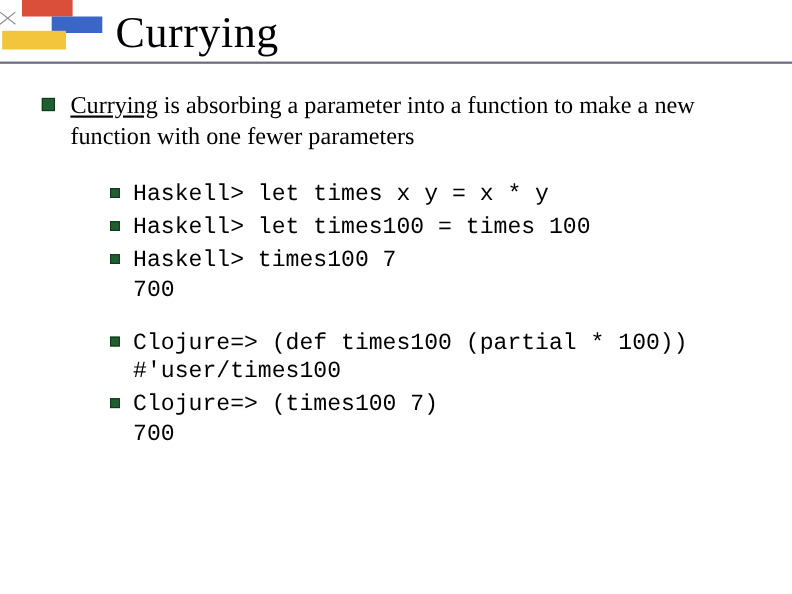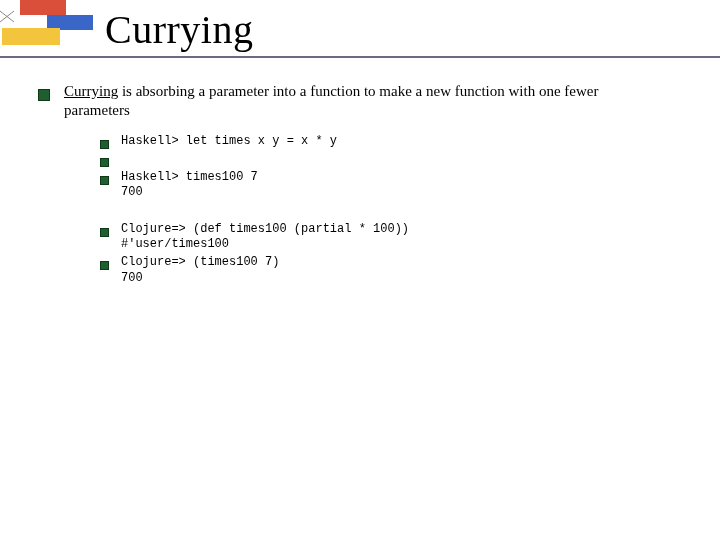--- a/index.html
+++ b/index.html
@@ -42,23 +42,23 @@
   }
   .body {
     position: absolute;
     left: 38px;
     top: 82px;
     right: 20px;
   }
   .lvl1 {
     display: flex;
     align-items: flex-start;
-    font-size: 15px;
+    font-size: 22px;
     line-height: 1.25;
-    margin-bottom: 14px;
+    margin-bottom: 28px;
   }
   .bullet {
     flex: 0 0 auto;
     width: 10px;
     height: 10px;
     background: #1f5f2f;
     border: 1px solid #0e3a1a;
     margin-top: 7px;
     margin-right: 14px;
   }
@@ -78,21 +78,21 @@
     flex: 0 0 auto;
     width: 7px;
     height: 7px;
     background: #1f5f2f;
     border: 1px solid #0e3a1a;
     margin-top: 6px;
     margin-right: 12px;
   }
   .lvl2 .code {
     font-family: "Courier New", Courier, monospace;
-    font-size: 12px;
+    font-size: 21px;
     line-height: 1.28;
     white-space: pre;
   }
   .gap {
     height: 18px;
   }
 </style>
 </head>
 <body>
 
@@ -118,20 +118,21 @@
       </div>
     </div>
 
     <div class="sub" id="groups">
         <div class="lvl2">
           <div class="bullet2"></div>
           <div class="code">Haskell&gt; let times x y = x * y</div>
         </div>
         <div class="lvl2">
           <div class="bullet2"></div>
+          <div class="code">Haskell&gt; let times100 = times 100</div>
         </div>
         <div class="lvl2">
           <div class="bullet2"></div>
           <div class="code">Haskell&gt; times100 7
 700</div>
         </div>
         <div class="gap"></div>
         <div class="lvl2">
           <div class="bullet2"></div>
           <div class="code">Clojure=&gt; (def times100 (partial * 100))

